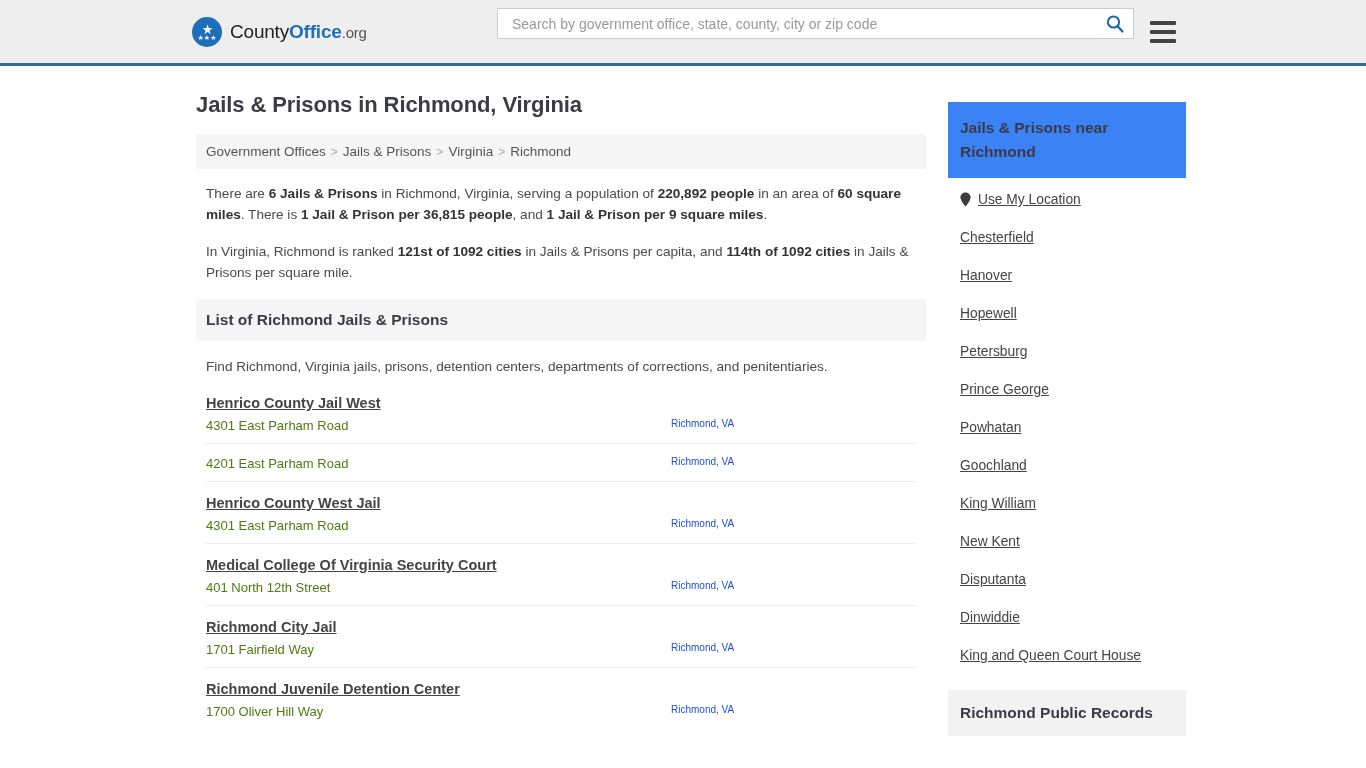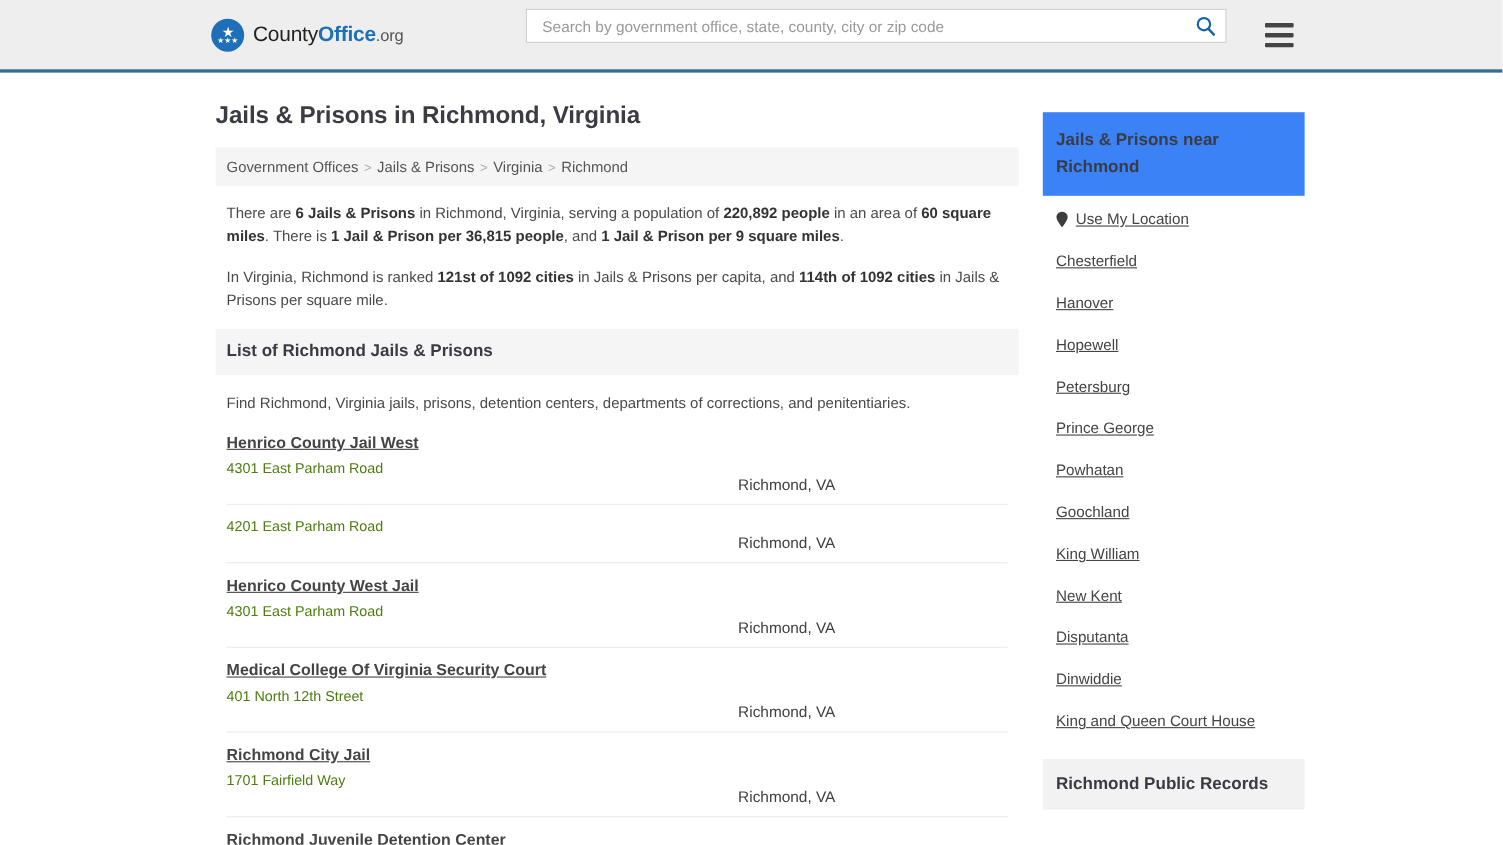--- a/index.html
+++ b/index.html
@@ -57,21 +57,21 @@
     color: #222222;
     letter-spacing: -0.2px;
     white-space: nowrap;
   }
   .brand-text .b-county { font-weight: 400; color: #222; }
   .brand-text .b-office { font-weight: 700; color: #1e6fb8; }
   .brand-text .b-org { font-weight: 400; color: #555; font-size: 15px; }
 
   .search-wrap {
     position: absolute;
-    left: 478px;
+    left: 497px;
     width: 637px;
     height: 47px;
   }
   .search-box {
     width: 100%;
     height: 31px;
     background: #ffffff;
     border: 1px solid #cccccc;
     display: flex;
     align-items: center;
@@ -194,23 +194,22 @@
   }
   .listing-line {
     display: flex;
   }
   .listing-addr {
     width: 465px;
     font-size: 13px;
     color: #4d7c0f;
   }
   .listing-city {
-    font-size: 14px;
-    color: #404040;
-    margin-top: 14px;
+    font-size: 10px;
+    color: #1d4ed8;
   }
 
   
   .side-head {
     background: #3b82f6;
     padding: 14px 12px;
     font-size: 15.5px;
     font-weight: 700;
     color: #3b3b44;
     line-height: 24px;

